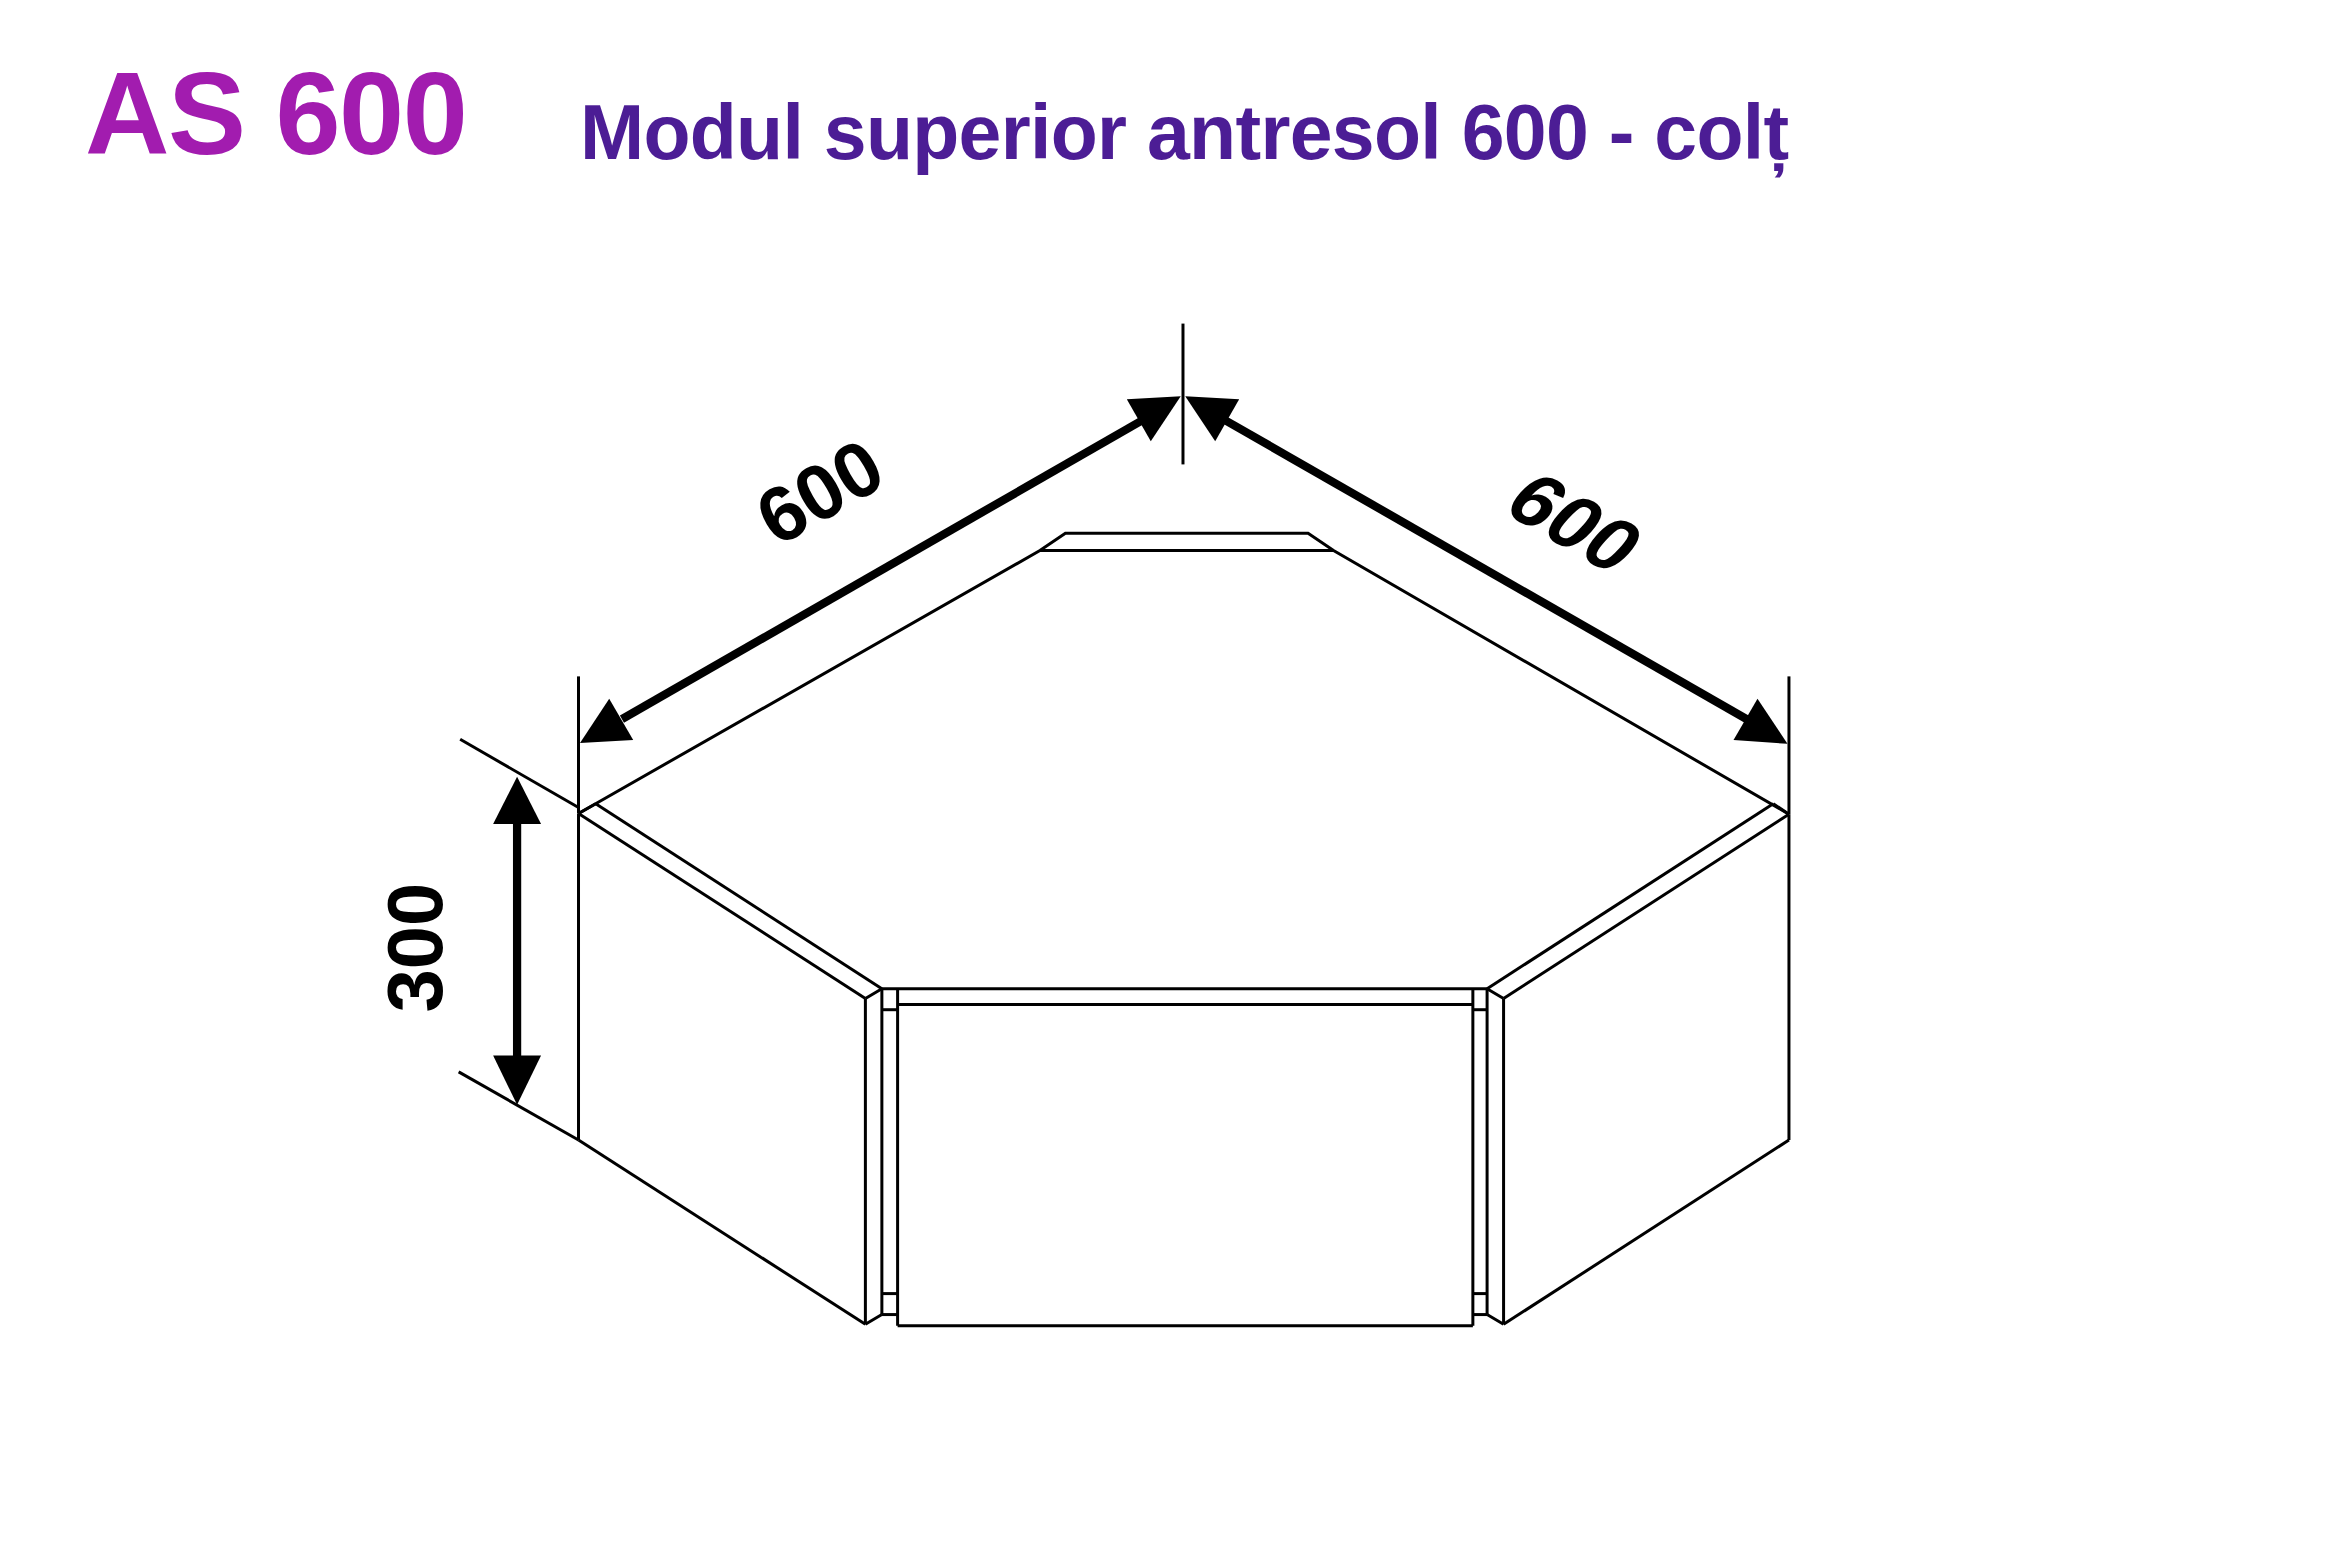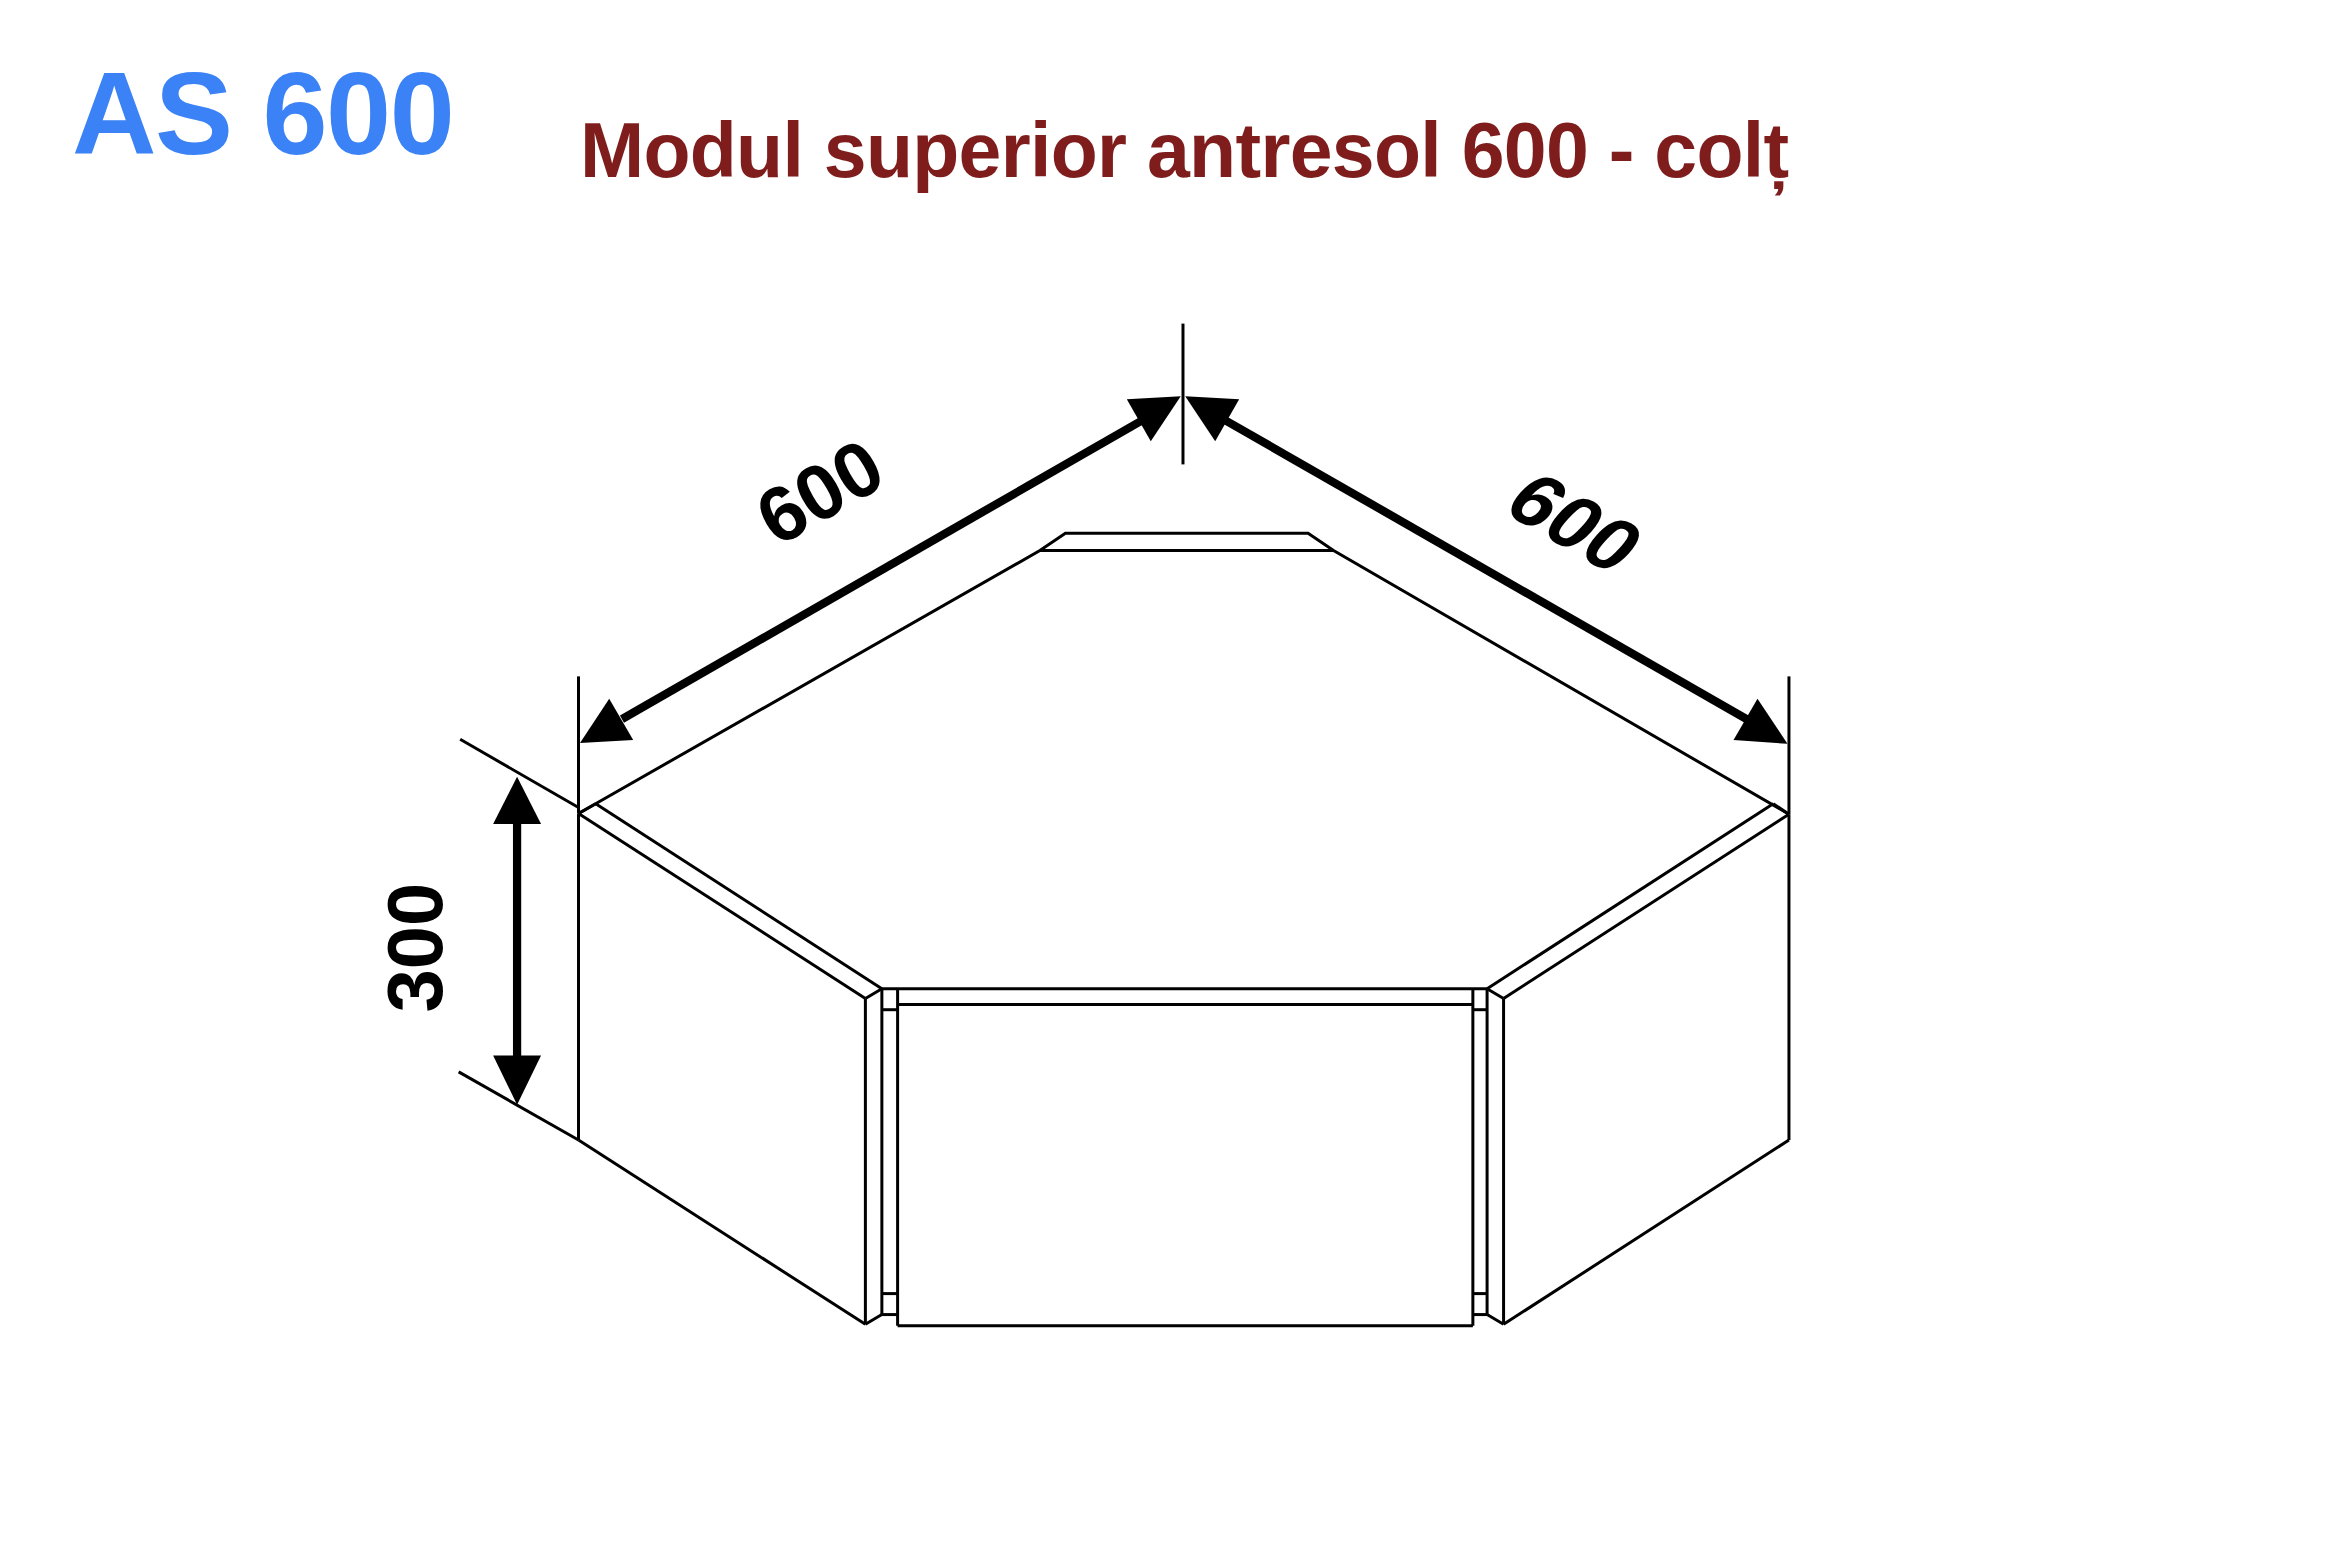--- a/index.html
+++ b/index.html
@@ -1,18 +1,18 @@
 <!DOCTYPE html>
 <html style="font-size:12px"><head>
 <meta charset="utf-8">
 <style>
   html, body { margin: 0; padding: 0; background: #ffffff; }
   body { width: 2342px; height: 1561px; position: relative; overflow: hidden; font-family: "Liberation Sans", sans-serif; }
-  .code { position: absolute; left: 72px; top: 55px; font-weight: bold; font-size: 117px; line-height: 1; color: #3b82f6; letter-spacing: -1.5px; white-space: nowrap; }
-  .title { position: absolute; left: 580px; top: 112px; font-weight: bold; font-size: 77px; line-height: 1; color: #7f1d1d; letter-spacing: -0.7px; white-space: nowrap; }
+  .code { position: absolute; left: 85px; top: 55px; font-weight: bold; font-size: 117px; line-height: 1; color: #a21caf; letter-spacing: -1.5px; white-space: nowrap; }
+  .title { position: absolute; left: 580px; top: 94px; font-weight: bold; font-size: 77px; line-height: 1; color: #4c1d95; letter-spacing: -0.7px; white-space: nowrap; }
   svg.drawing { position: absolute; left: 0; top: 0; }
   .dimtxt { font-family: "Liberation Sans", sans-serif; font-weight: bold; font-size: 104px; fill: #000; }
 </style>
 </head>
 <body>
 
 <div class="code">AS 600</div>
 <div class="title">Modul superior antresol 600 - colț</div>
 
 <svg class="drawing" width="2342" height="1561" viewBox="0 0 3126 2084" xmlns="http://www.w3.org/2000/svg">

